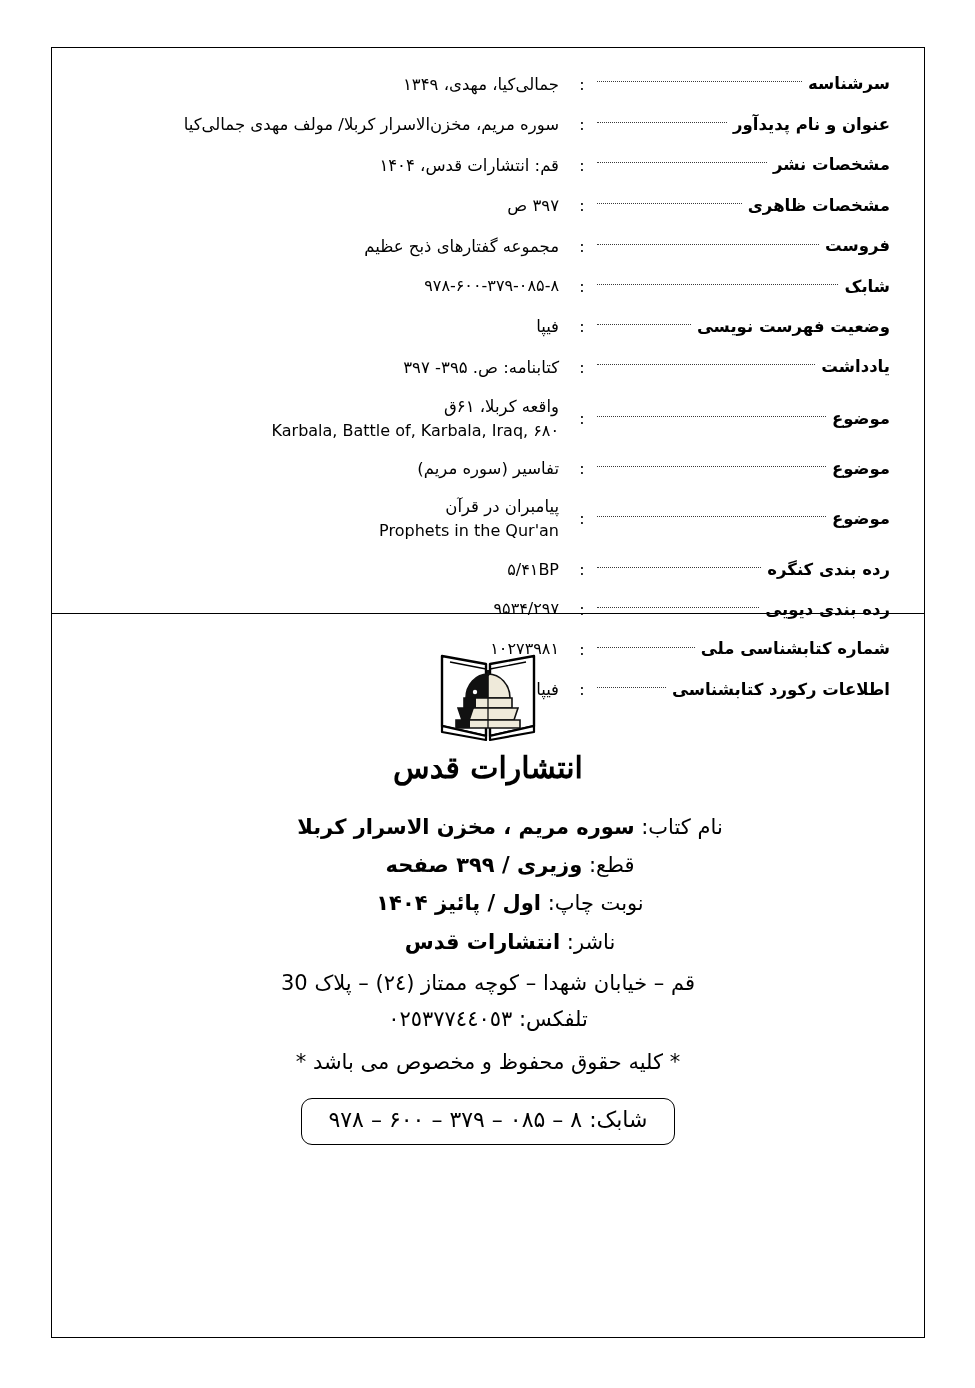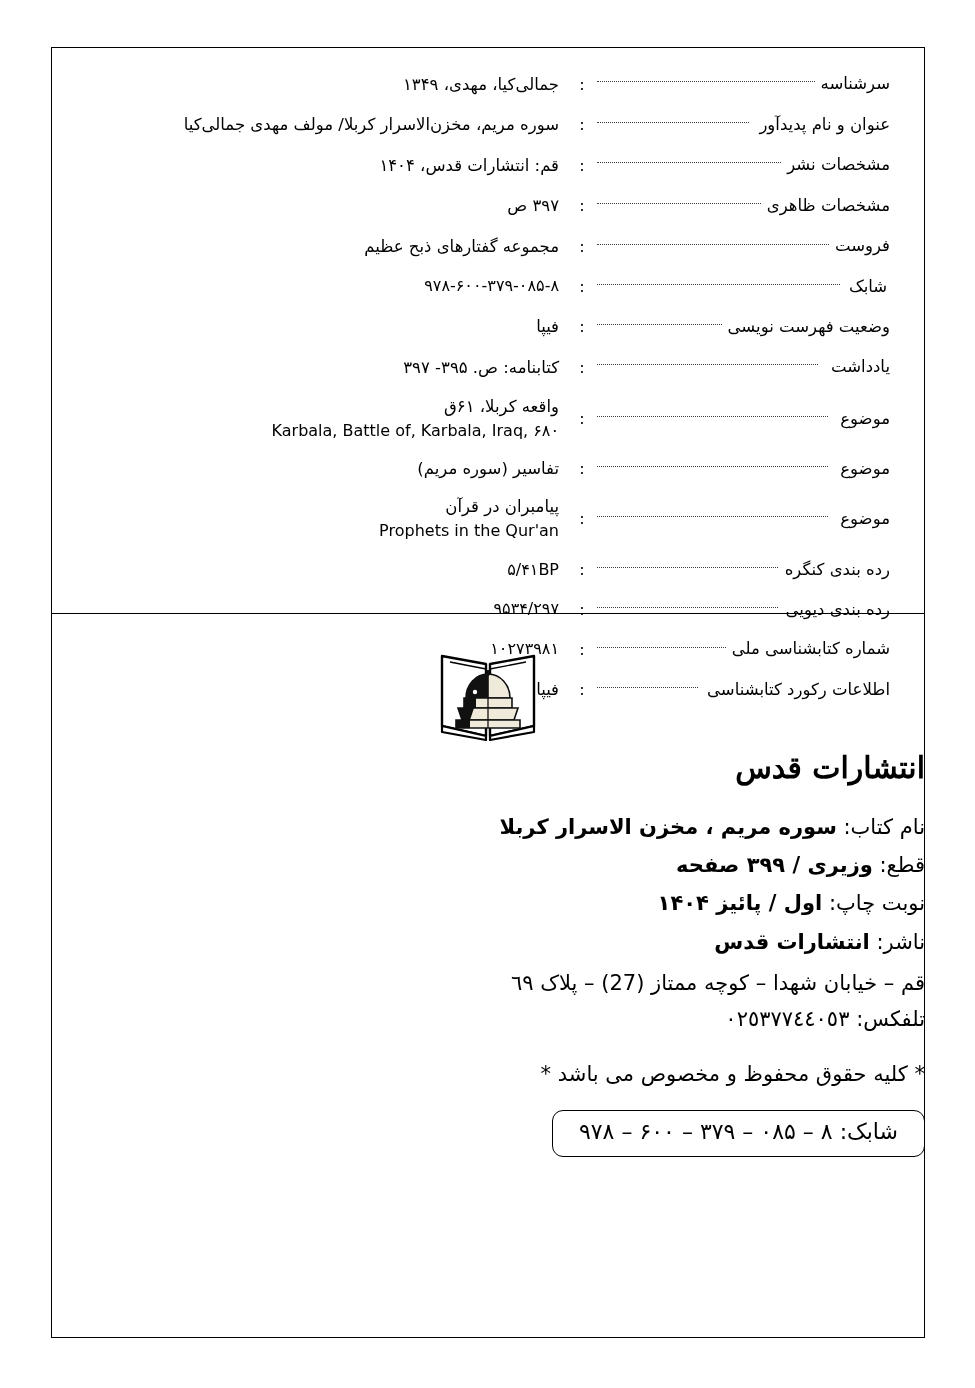--- a/index.html
+++ b/index.html
@@ -66,20 +66,21 @@
   .cip-label-cell {
     width: 295px;
     padding: 0;
     vertical-align: middle;
   }
   .label-row {
     display: flex;
     flex-direction: row;
     align-items: center;
     width: 100%;
+    font-weight: bold;
   }
   .label-text {
     font-size: 16.5px;
     white-space: nowrap;
     line-height: 1.35;
     letter-spacing: 0.2px;
   }
   .leader {
     flex: 1 1 auto;
     border-bottom: 1.5px dotted #3a3a3a;
@@ -123,20 +124,21 @@
   .row-pad-tight td { padding-top: 6px; padding-bottom: 6px; }
 
   
   .colophon {
     position: absolute;
     left: 51px;
     top: 624px;
     width: 874px;
     height: 714px;
     box-sizing: border-box;
+    text-align: center;
     direction: rtl;
   }
 
   .logo-wrap {
     margin-top: 16px;
     display: flex;
     justify-content: center;
   }
 
   .publisher-name {
@@ -170,21 +172,21 @@
   }
   .phone-line {
     font-size: 21px;
     line-height: 1.72;
     white-space: nowrap;
   }
   .rights-line {
     font-size: 21px;
     line-height: 1.72;
     white-space: nowrap;
-    margin-top: 19px;
+    margin-top: 7px;
   }
 
   .isbn-box {
     display: inline-block;
     margin-top: 18px;
     padding: 7px 26px 9px 26px;
     border: 1.8px solid #000000;
     border-radius: 11px;
     font-size: 22px;
     white-space: nowrap;
@@ -451,21 +453,21 @@
         <span class="lbl">نوبت چاپ:</span>
         <b>اول / پائیز ۱۴۰۴</b>
       </div>
 
 
       <div class="colo-line">
         <span class="lbl">ناشر:</span>
         <b>انتشارات قدس</b>
       </div>
 
-      <div class="address-line">قم – خیابان شهدا – کوچه ممتاز (27) – پلاک ٦۹</div>
+      <div class="address-line">قم – خیابان شهدا – کوچه ممتاز (۲٤) – پلاک 30</div>
 
       <div class="phone-line">
         <span class="lbl">تلفکس:</span>
         <span>٠۲٥۳۷۷٤٤٠٥۳</span>
       </div>
 
       <div class="rights-line">* کلیه حقوق محفوظ و مخصوص می باشد *</div>
 
       <div class="isbn-box">
         <span>شابک:</span>

